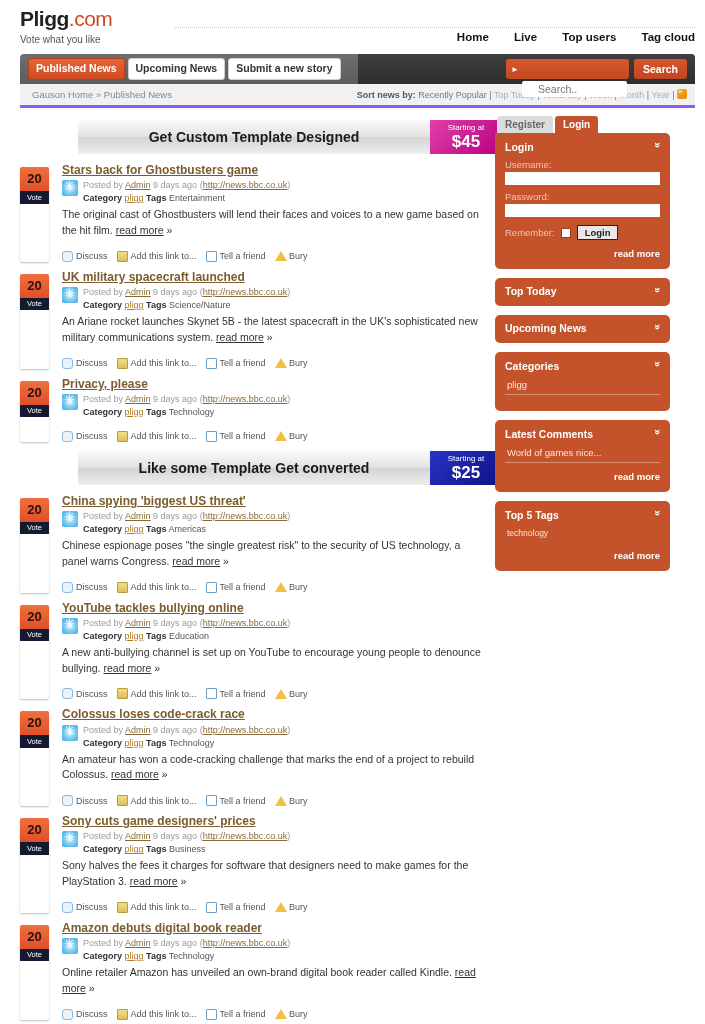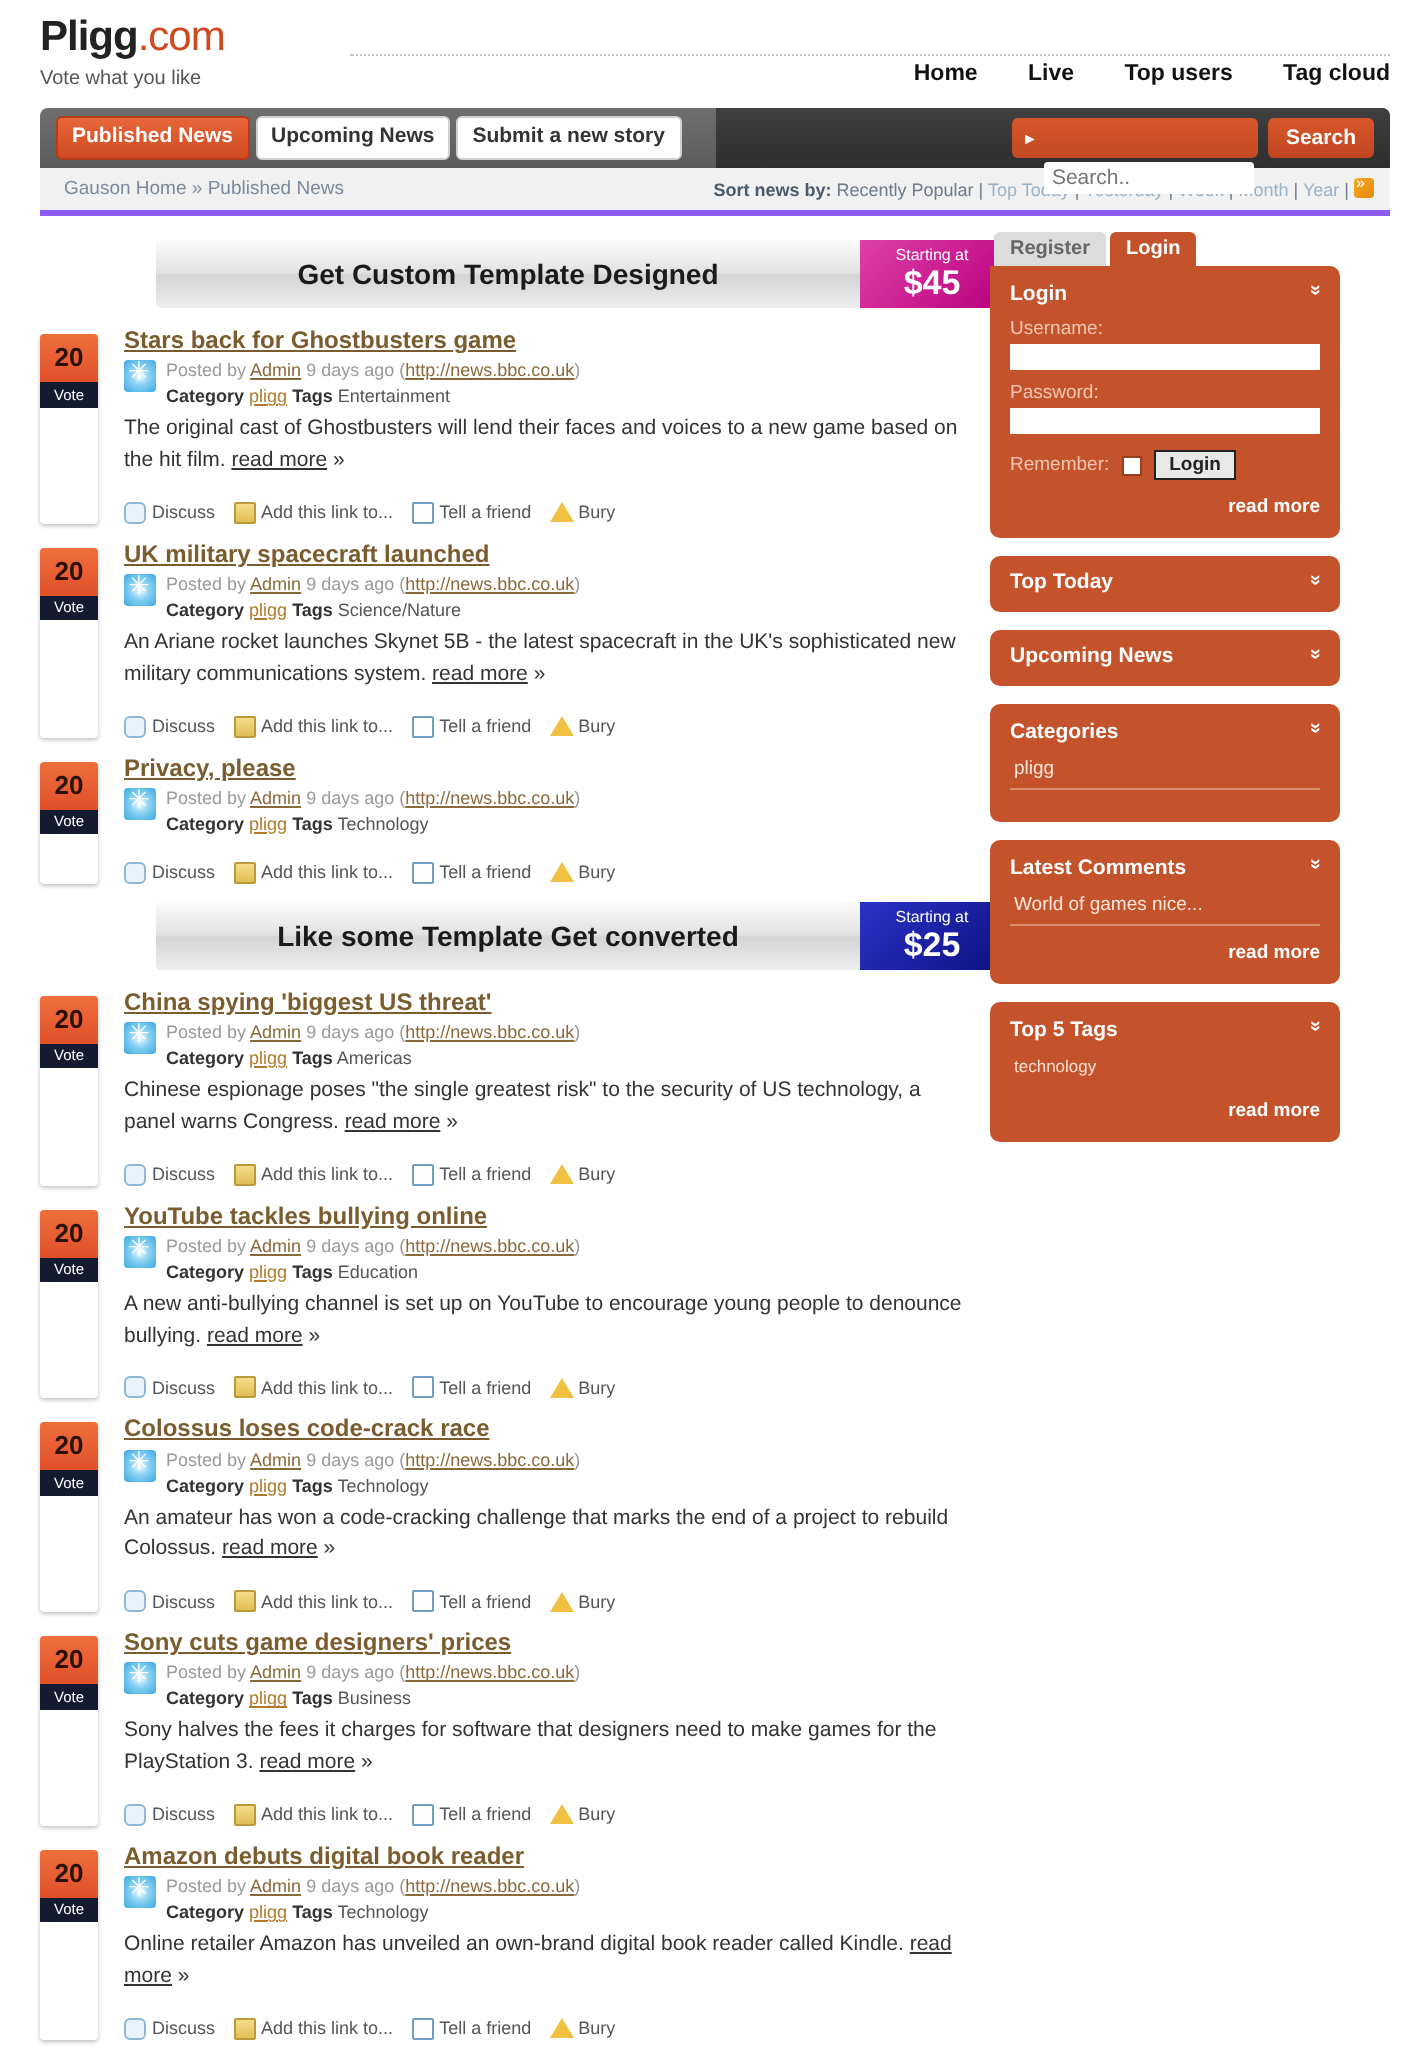--- a/index.html
+++ b/index.html
@@ -64,21 +64,21 @@
     display: flex; align-items: center;
   }
   .search-field {
     display: flex; align-items: center;
     background: linear-gradient(to bottom,#d9562a,#c24a22);
     border-radius: 3px; padding: 2px; height: 20px;
   }
   .search-arrow { color: #fff; font-size: 8px; padding: 0 3px; }
   .search-input {
     border: none; outline: none; width: 105px; height: 16px;
-    font-size: 10.5px; color: #777; padding: 0 4px;
+    font-size: 10.5px; color: #777; padding: 0 16px;
     font-family: "Liberation Sans", sans-serif; background: #fff;
     border-radius: 2px;
     margin-top: 40px;
   }
   .search-btn {
     margin-left: 5px; height: 20px; padding: 0 9px;
     background: linear-gradient(to bottom,#d9562a,#bf4520);
     color: #fff; font-size: 10.5px; font-weight: bold;
     border: none; border-radius: 3px; cursor: pointer;
     font-family: "Liberation Sans", sans-serif;

